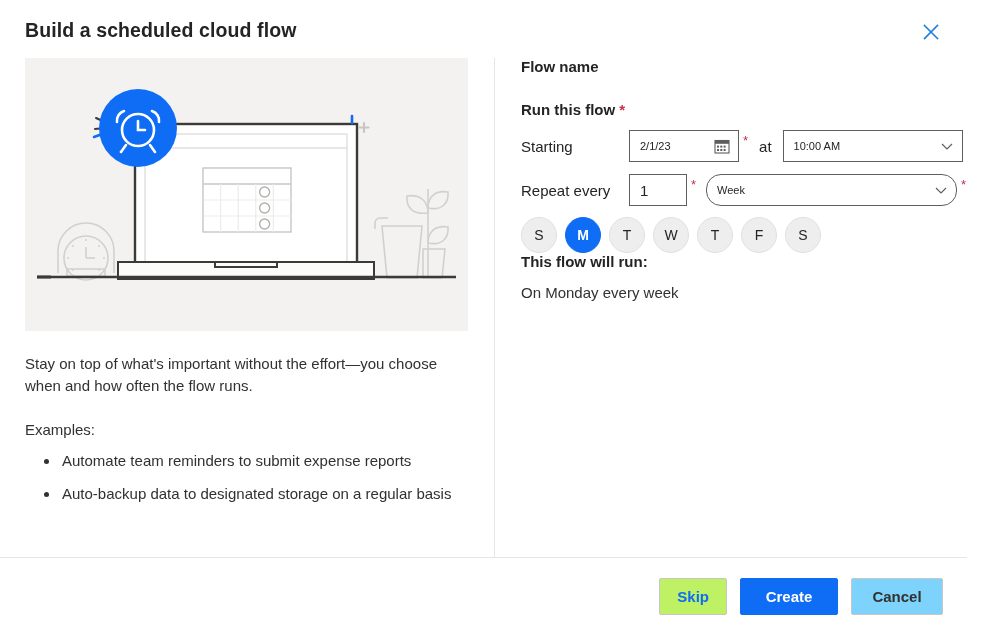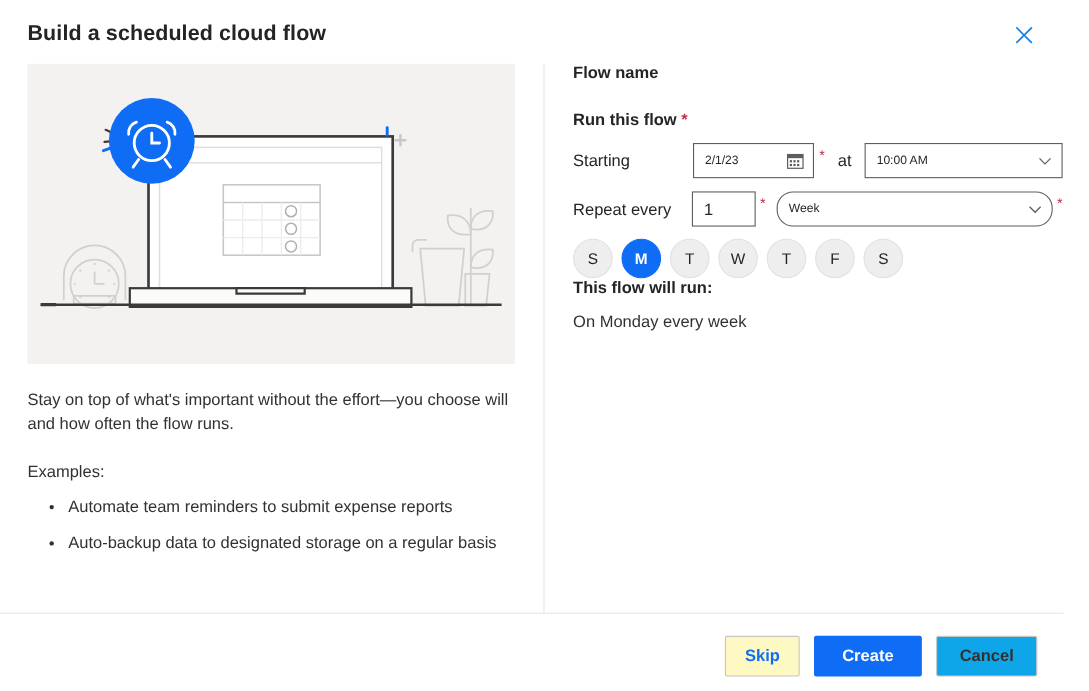--- a/index.html
+++ b/index.html
@@ -117,21 +117,20 @@
     margin-top: 26px;
     font-size: 15px;
     font-weight: 600;
     color: #242424;
   }
 
   .row {
     display: flex;
     align-items: center;
     margin-top: 12px;
-    justify-content: space-between;
   }
   .row-label {
     font-size: 15px;
     color: #242424;
     width: 108px;
     flex: 0 0 108px;
   }
 
   .combo {
     position: relative;
@@ -222,32 +221,32 @@
     min-width: 52px;
     padding: 0 17px;
     font-family: "Liberation Sans", sans-serif;
     font-size: 15px;
     font-weight: 600;
     border-radius: 2px;
     cursor: pointer;
     display: flex; align-items: center; justify-content: center;
   }
   .btn-skip {
-    background: #fef9c3;
+    background: #bef264;
     border: 1px solid #c8c6c4;
     color: #0f6cf5;
   }
   .btn-create {
     background: #0f6cf5;
     border: 1px solid #0f6cf5;
     color: #ffffff;
     min-width: 98px;
   }
   .btn-cancel {
-    background: #0ea5e9;
+    background: #7dd3fc;
     border: 1px solid #c8c6c4;
     color: #323130;
     min-width: 92px;
   }
 </style>
 </head>
 <body>
 
 <div class="dialog">
 
@@ -333,21 +332,21 @@
           <path d="M113 63 v9 h7"></path>
           <path d="M99 53 a10 10 0 0 0 -7 11"></path>
           <path d="M127 53 a10 10 0 0 1 7 11"></path>
           <path d="M101 87 l-5 7"></path>
           <path d="M125 87 l5 7"></path>
         </g>
       </g>
     </svg>
 
     <div class="left-copy">
-      <p>Stay on top of what's important without the effort—you choose will and how often the flow runs.</p>
+      <p>Stay on top of what's important without the effort—you choose when and how often the flow runs.</p>
     </div>
 
     <div class="examples-label">Examples:</div>
     <ul class="examples">
       <li>Automate team reminders to submit expense reports</li>
       <li>Auto-backup data to designated storage on a regular basis</li>
     </ul>
   </div>
 
   <div class="divider-v"></div>

